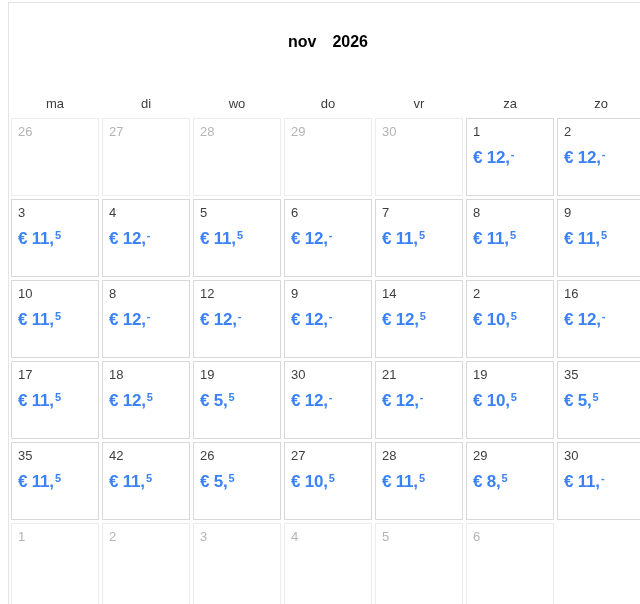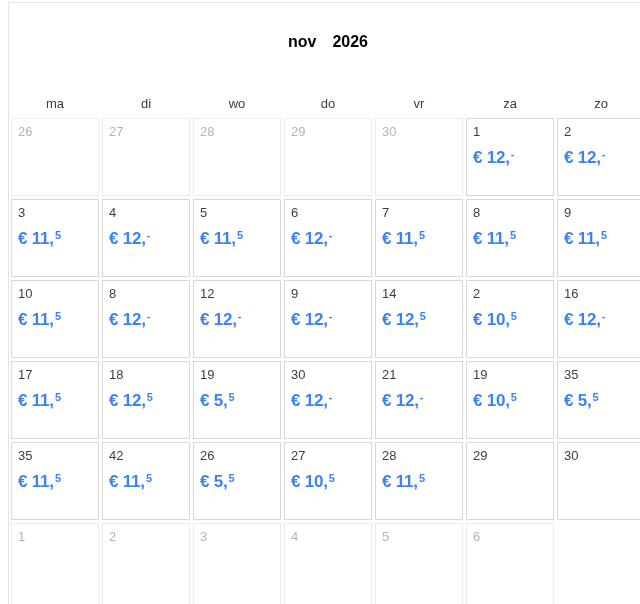--- a/index.html
+++ b/index.html
@@ -198,24 +198,26 @@
     <div class="cell">
         <span class="dn">27</span>
         <span class="pr"><span>€ 10,</span><span class="ps">5</span></span>
       </div>
     <div class="cell">
         <span class="dn">28</span>
         <span class="pr"><span>€ 11,</span><span class="ps">5</span></span>
       </div>
     <div class="cell">
         <span class="dn">29</span>
+        <span class="pr"><span>€ 8,</span><span class="ps">5</span></span>
       </div>
 
     <div class="cell">
         <span class="dn">30</span>
+        <span class="pr"><span>€ 11,</span><span class="ps">-</span></span>
       </div>
     <div class="cell out">
         <span class="dn">1</span>
       </div>
     <div class="cell out">
         <span class="dn">2</span>
       </div>
     <div class="cell out">
         <span class="dn">3</span>
       </div>

